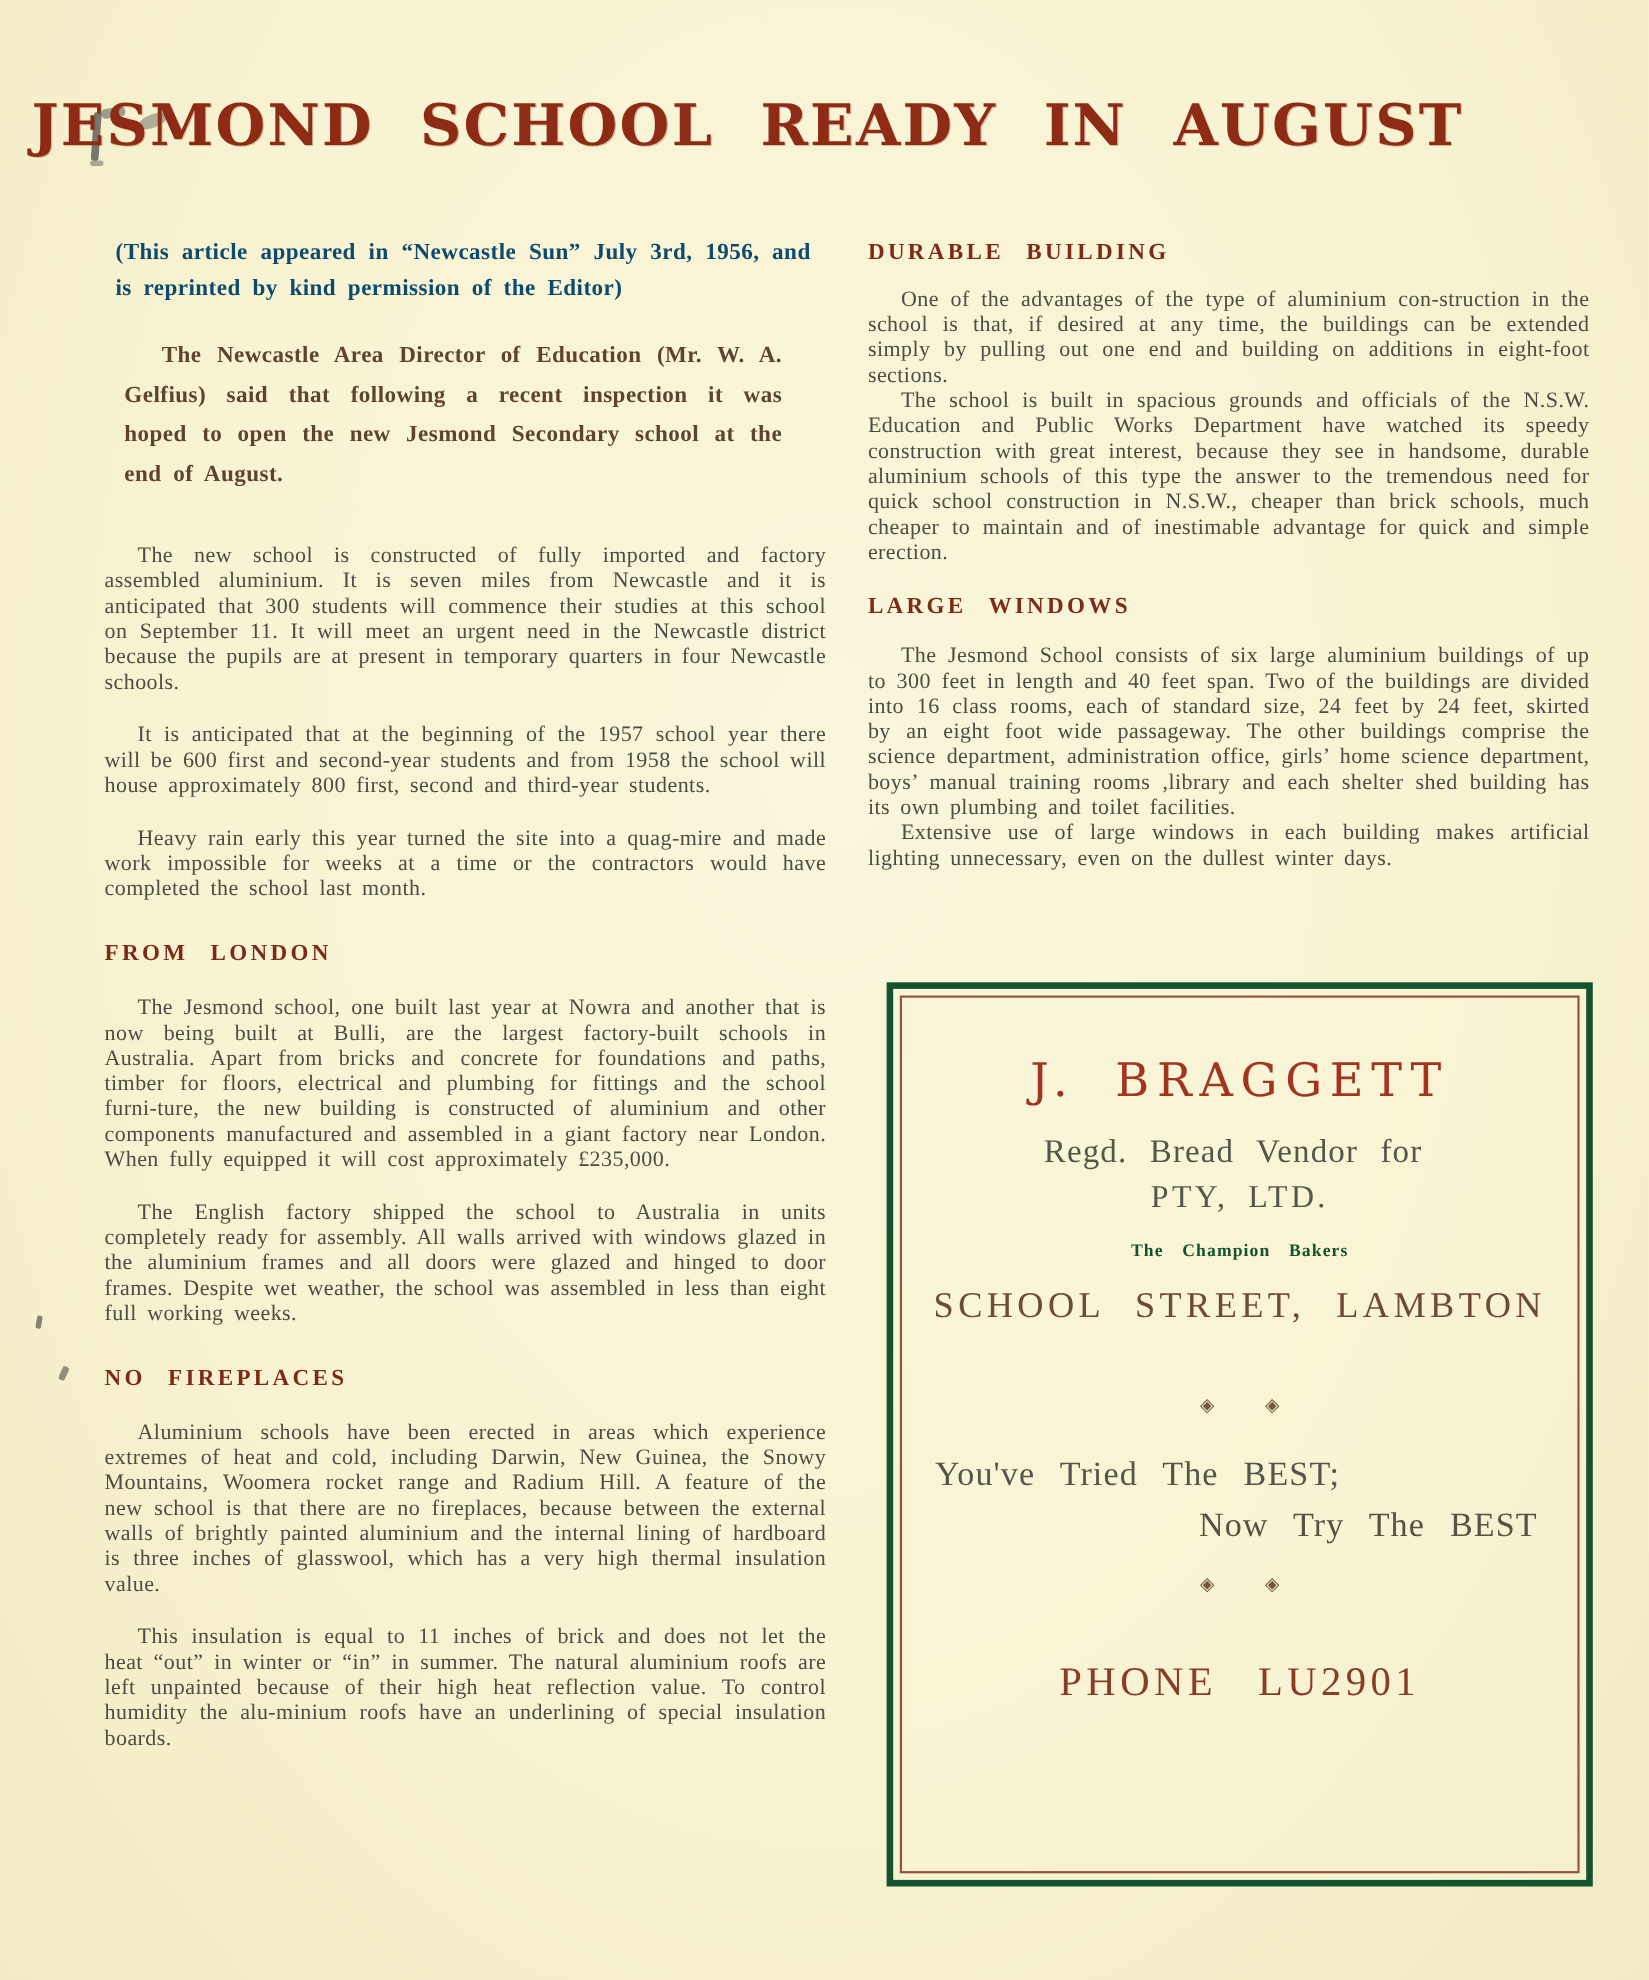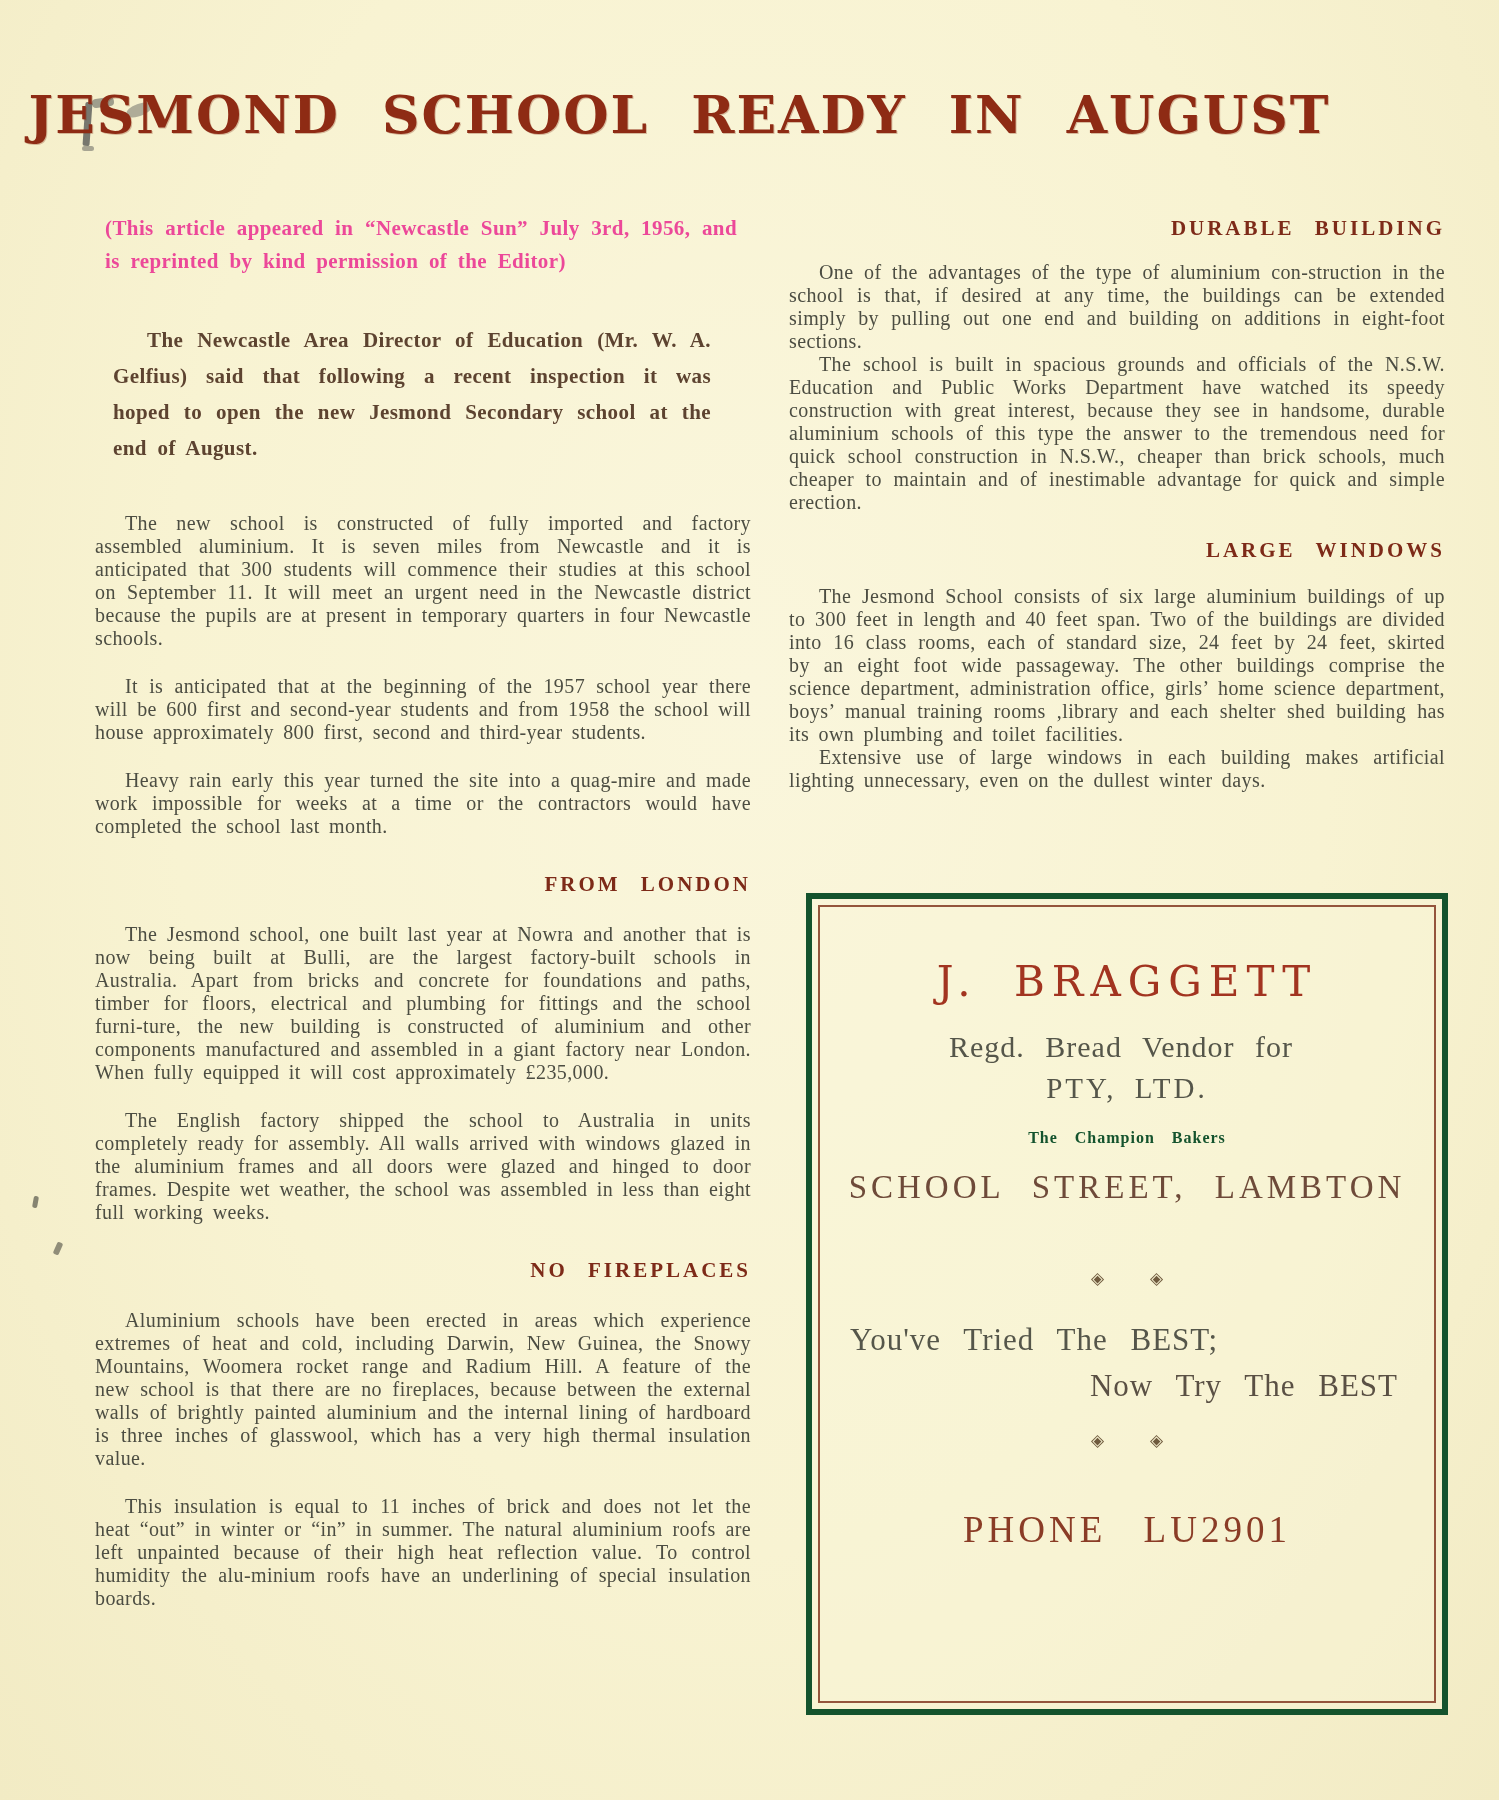--- a/index.html
+++ b/index.html
@@ -36,32 +36,32 @@
   .col.right { margin-left: 38px; }
 
   .para {
     font-size: 20px; line-height: 23px; color: #4c4d42;
     text-align: justify; text-indent: 30px; margin: 0 0 25px 0;
     letter-spacing: 0.4px; word-spacing: 4px;
   }
   .para.tight { margin: 0; }
 
   .intro {
-    margin: 20px 0 44px 0; padding: 0 14px 0 10px;
-    font-weight: bold; color: #ec4899; font-size: 21px; line-height: 33px;
+    margin: 20px 0 26px 0; padding: 0 14px 0 10px;
+    font-weight: bold; color: #0c4a6e; font-size: 21px; line-height: 33px;
     text-align: justify; letter-spacing: 0.4px; word-spacing: 5px;
   }
   .lead {
     margin: 0 0 46px 0; padding: 0 40px 0 18px;
     font-weight: bold; color: #5d4330; font-size: 21px; line-height: 36px;
     text-align: justify; text-indent: 34px; letter-spacing: 0.4px; word-spacing: 5px;
   }
 
   .section-heading {
-    margin: 34px 0 26px 0; text-align: right;
+    margin: 34px 0 26px 0; text-align: left;
     font-size: 21px; font-weight: bold; color: #7d2a18;
     letter-spacing: 3px; word-spacing: 12px;
   }
   .col.right .section-heading.first { margin: 24px 0 20px 0; }
   .col.right .section-heading { margin: 24px 0 22px 0; }
 
   
   .ad-frame {
     position: absolute; left: 806px; top: 893px; width: 642px; height: 822px;
     border: 6px solid #14532d; box-sizing: border-box;

